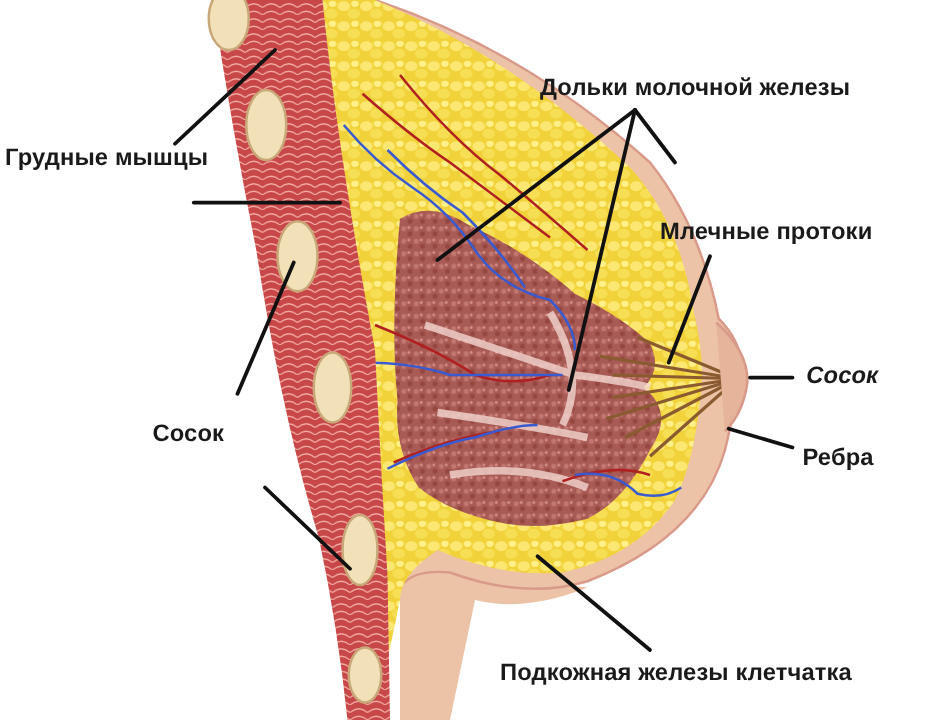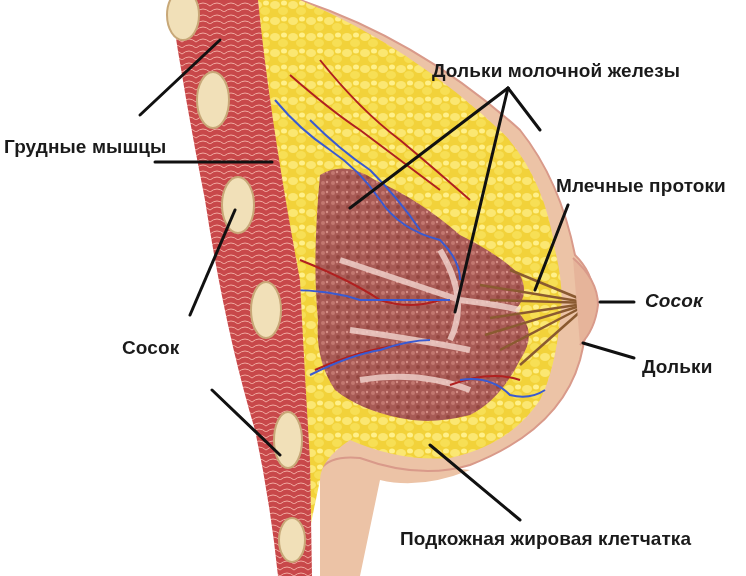--- a/index.html
+++ b/index.html
@@ -87,18 +87,18 @@
     <line x1="600" y1="302" x2="634" y2="302"></line>
     <line x1="583" y1="343" x2="634" y2="358"></line>
     <line x1="235" y1="210" x2="190" y2="315"></line>
     <line x1="212" y1="390" x2="280" y2="455"></line>
     <line x1="430" y1="445" x2="520" y2="520"></line>
   </g>
 
 </svg>
 
 <div class="label" style="left:432px; top:60px;text-align:right;">Дольки молочной железы</div>
-<div class="label" style="left:4px; top:136px;">Грудные мышцы</div>
-<div class="label" style="left:556px; top:175px;">Млечные протоки</div>
+<div class="label" style="left:4px; top:116px;">Грудные мышцы</div>
+<div class="label" style="left:528px; top:175px;">Млечные протоки</div>
 <div class="label" style="left:645px; top:290px;font-style:italic;">Сосок</div>
 <div class="label" style="left:122px; top:337px;">Сосок</div>
-<div class="label" style="left:642px; top:356px;">Дольки</div>
-<div class="label" style="left:400px; top:528px;">Подкожная жировая клетчатка</div>
+<div class="label" style="left:642px; top:356px;">Ребра</div>
+<div class="label" style="left:400px; top:528px;">Подкожная железы клетчатка</div>
 
 </body></html>

